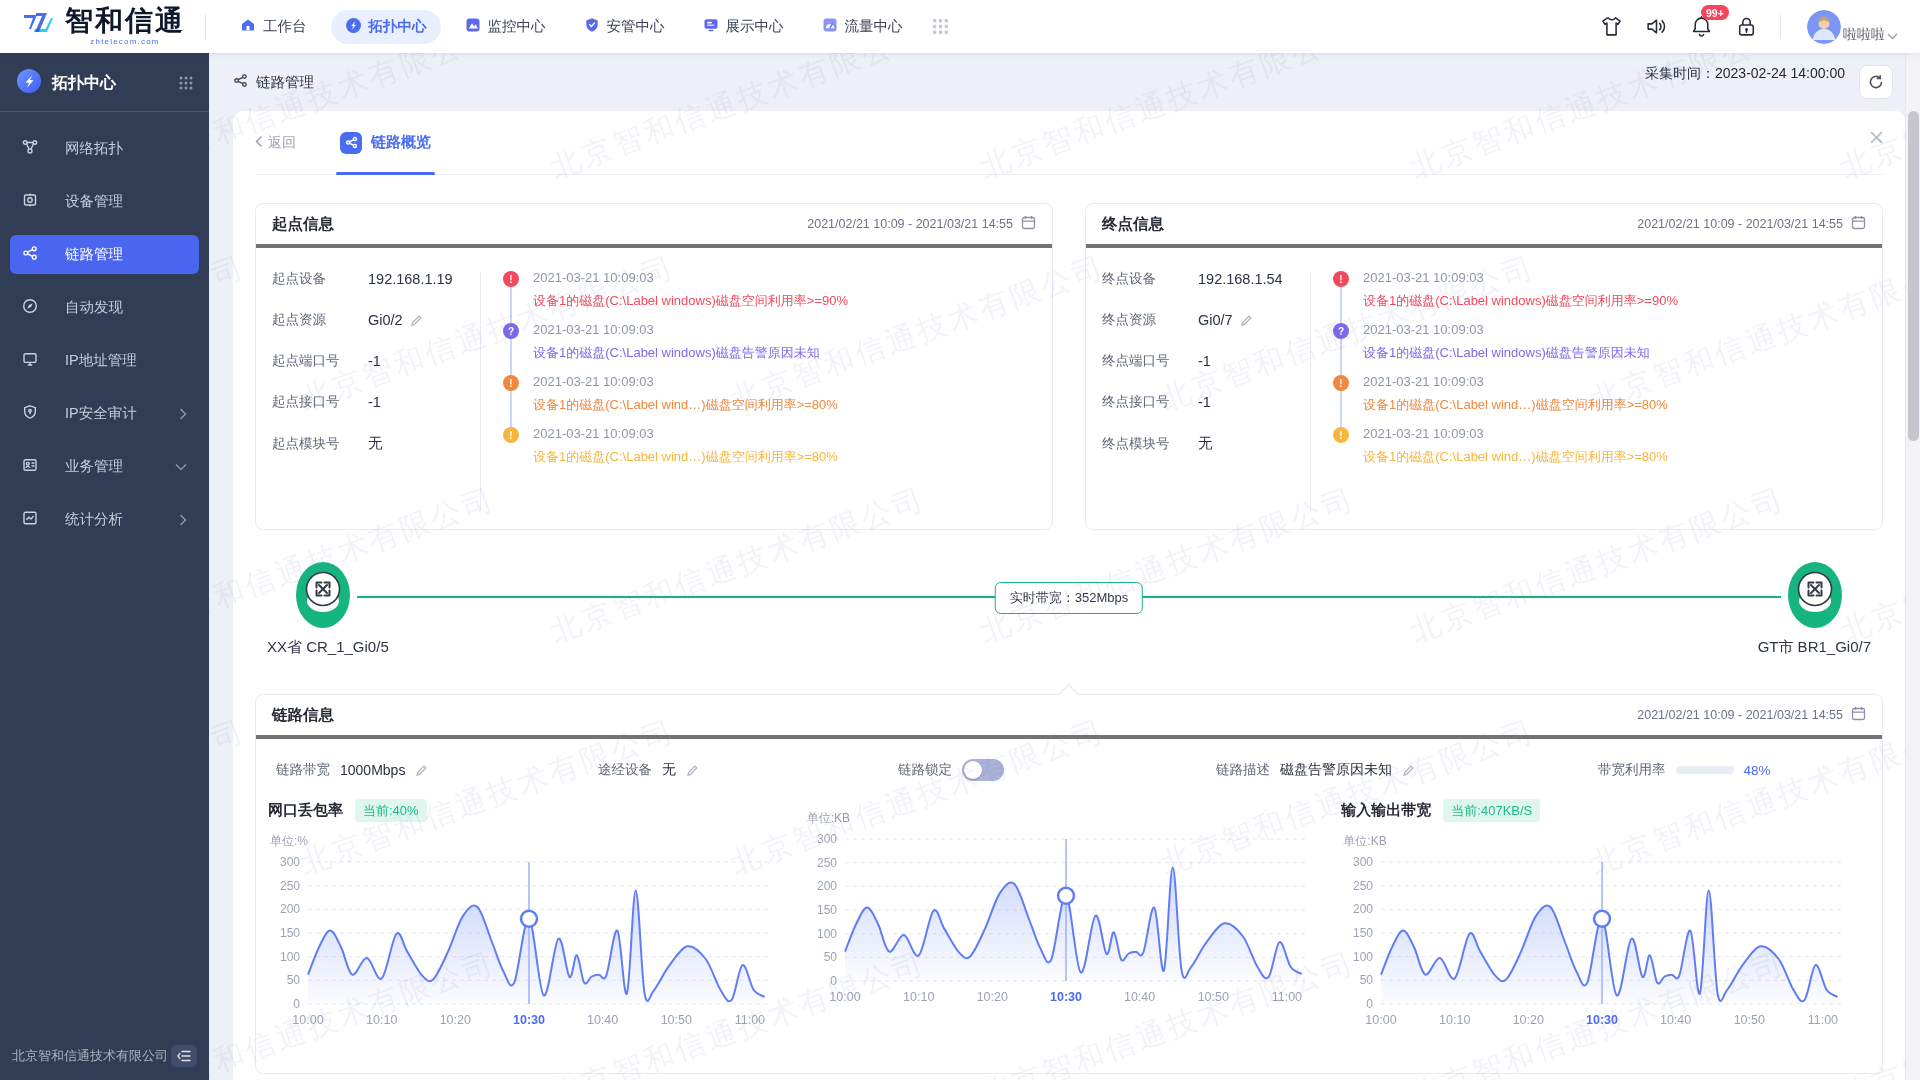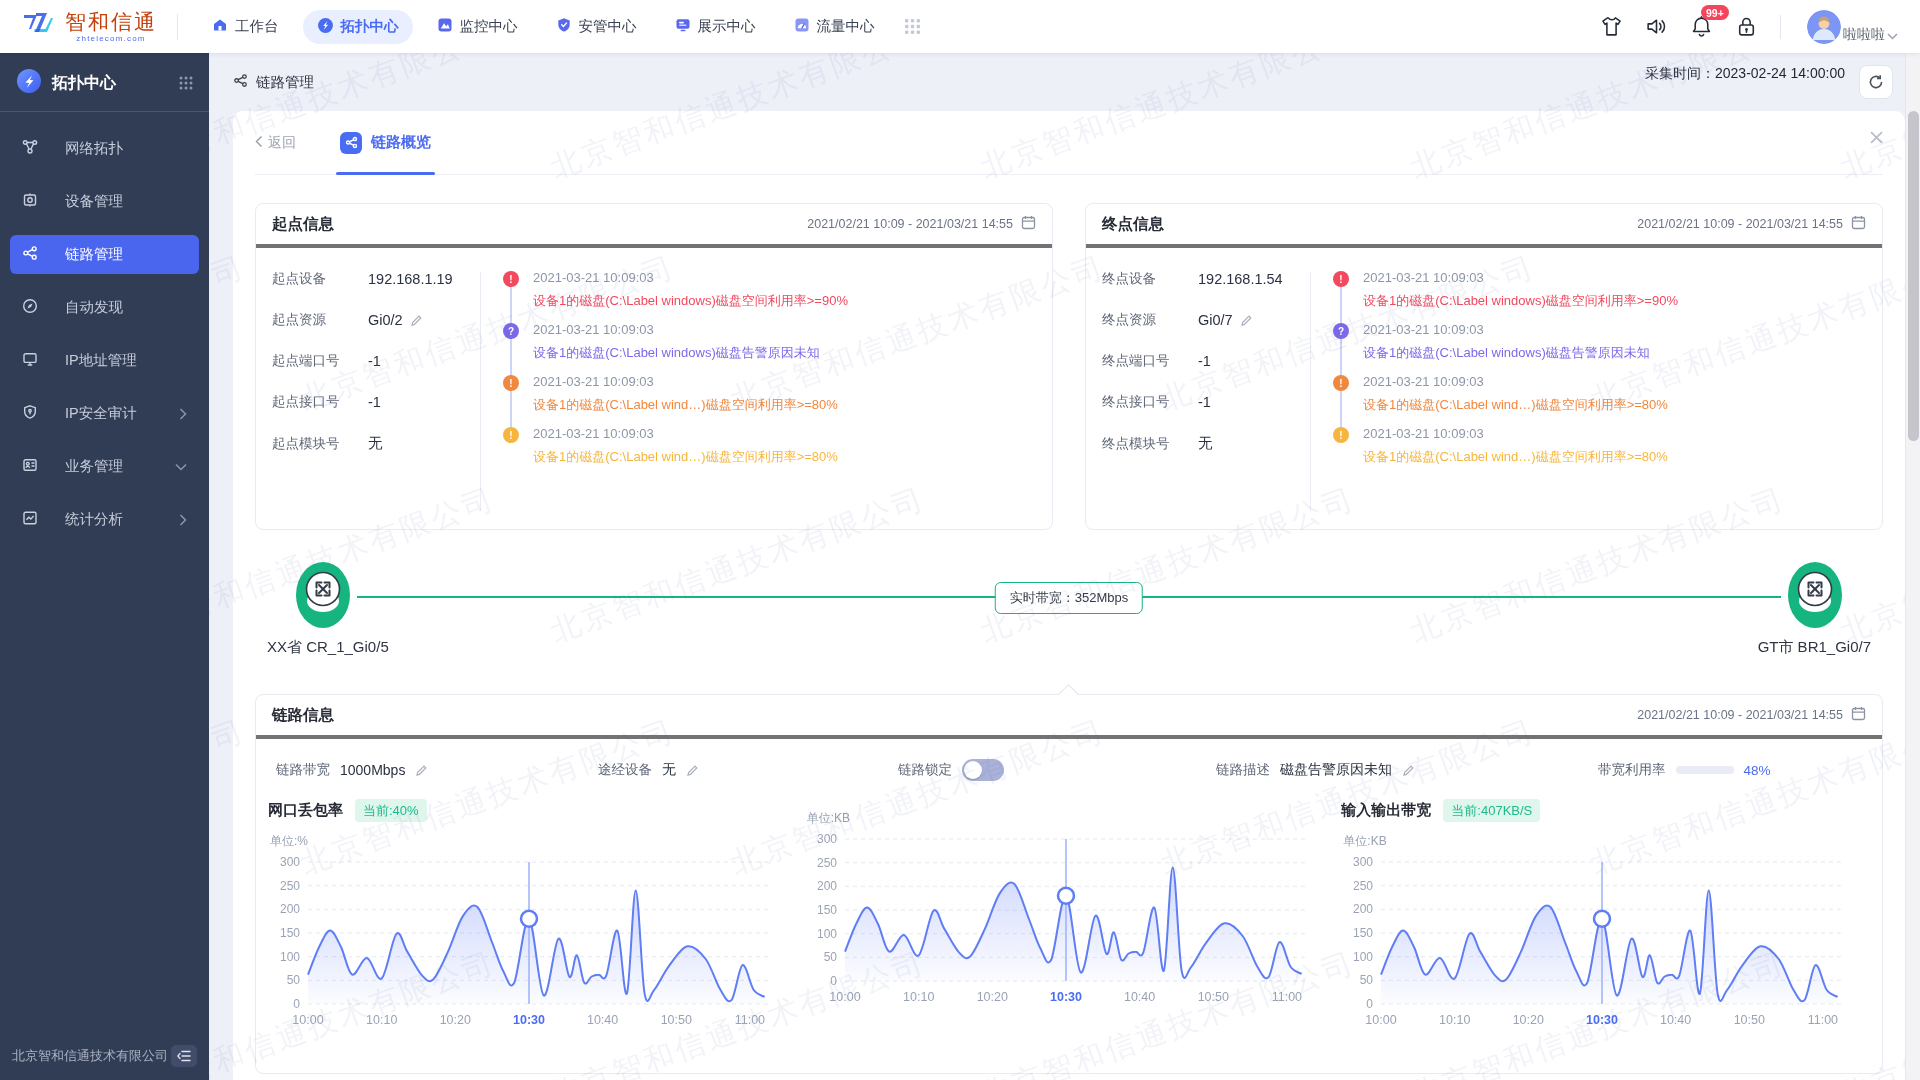--- a/index.html
+++ b/index.html
@@ -5,21 +5,21 @@
   *{margin:0;padding:0;box-sizing:border-box}
   html,body{width:1920px;height:1080px;overflow:hidden}
   body{font-family:"Liberation Sans","DejaVu Sans",sans-serif;background:#eef0f8}
   .app{position:relative;width:1920px;height:1080px;overflow:hidden;background:#eef0f8}
 
   
   .navbar{position:absolute;top:0;left:0;right:0;height:53px;background:#fff;display:flex;align-items:center;justify-content:space-between;padding:0 22px;box-shadow:0 1px 4px rgba(30,40,90,.10);z-index:60}
   .nav-left{display:flex;align-items:center}
   .brand{display:flex;align-items:center;gap:9px;cursor:pointer}
   .brand-txt{display:flex;flex-direction:column;align-items:center;line-height:1}
-  .brand-name{font-size:21px;font-weight:400;color:#c2410c;letter-spacing:2px}
+  .brand-name{font-size:28px;font-weight:700;color:#0f172a;letter-spacing:2px}
   .brand-sub{font-size:8px;color:#4a6cf3;letter-spacing:1.2px;margin-top:3px}
   .nav-sep{width:1px;height:26px;background:#e3e6ee;margin:0 20px}
   .nav-menu{display:flex;align-items:center;gap:10px}
   .nav-item{display:flex;align-items:center;gap:7px;padding:7px 14px;font-size:14.5px;color:#3a4254;border-radius:17px;cursor:pointer;white-space:nowrap}
   .nav-item.active{background:#e9effe;color:#4a6cf3;font-weight:bold}
   .apps-btn{margin-left:6px;cursor:pointer;display:flex}
   .nav-right{display:flex;align-items:center;gap:22px}
   .icon-btn{cursor:pointer;display:flex;align-items:center}
   .bell-wrap{position:relative}
   .nbadge{position:absolute;top:-10px;left:11px;background:#f5455c;color:#fff;font-size:10.5px;font-weight:bold;padding:1.5px 5px;border-radius:9px}

